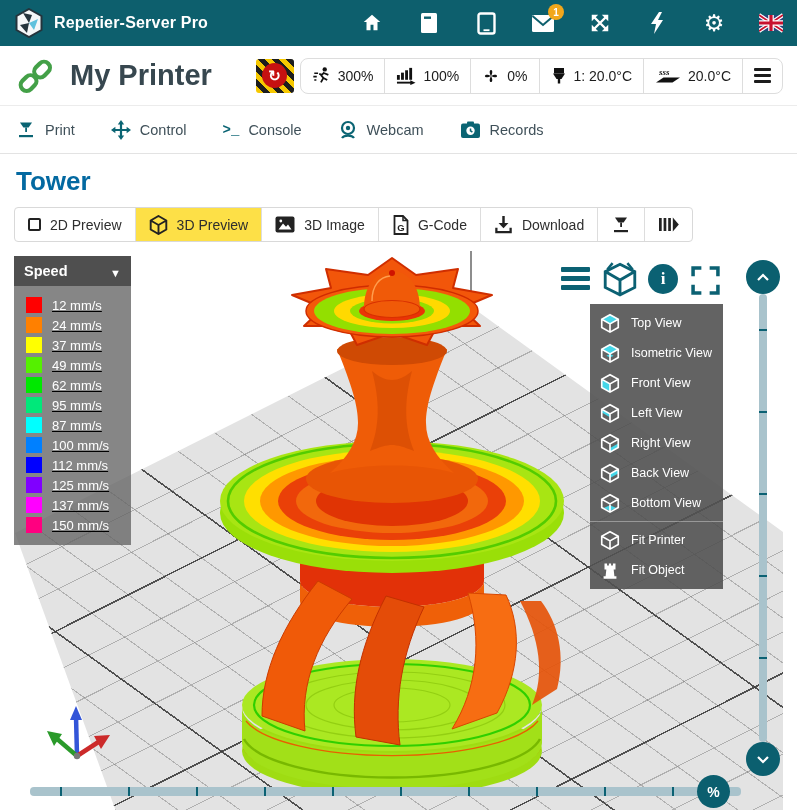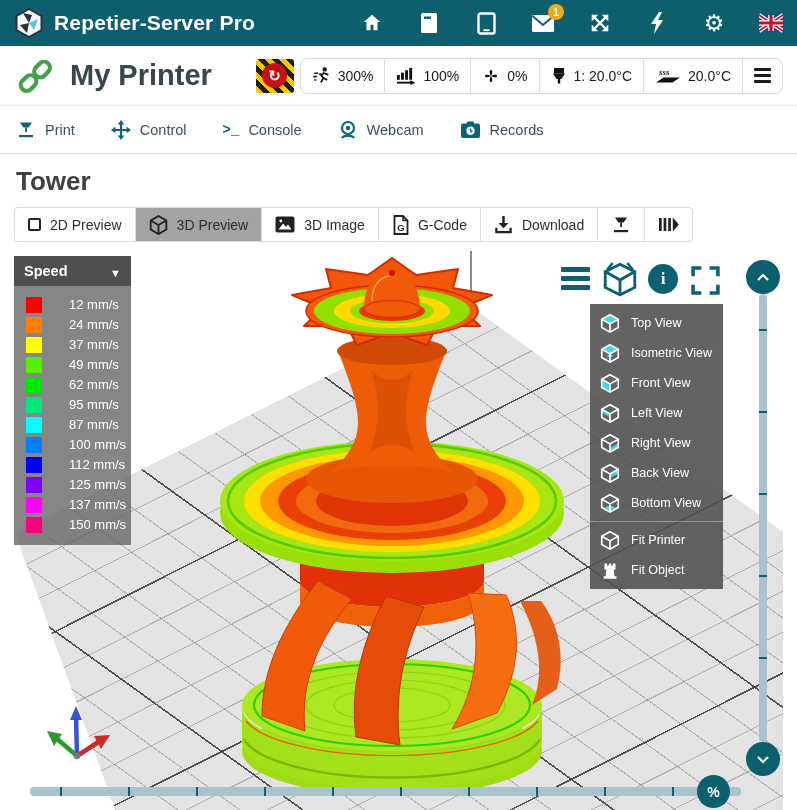--- a/index.html
+++ b/index.html
@@ -1,21 +1,21 @@
 <!DOCTYPE html>
 <html><head>
 <meta charset="utf-8">
 <style>
   * { box-sizing: border-box; margin: 0; padding: 0; }
   html,body { width:797px; height:810px; overflow:hidden; background:#fff;
     font-family:"Liberation Sans", sans-serif; }
 
   
   .topbar { height:46px; background:#0d5f6d; display:flex; align-items:center; padding:0 14px; }
-  .topbar .app-title { color:#fff; font-size:21px; font-weight:bold; margin-left:10px; letter-spacing:.2px; }
+  .topbar .app-title { color:#fff; font-size:16px; font-weight:bold; margin-left:10px; letter-spacing:.2px; }
   .top-icons { margin-left:auto; display:flex; align-items:center; gap:33px; }
   .top-icons .ticon { position:relative; width:24px; height:24px; display:flex; align-items:center; justify-content:center; cursor:pointer; }
   .badge { position:absolute; top:-7px; right:-9px; width:16px; height:16px; border-radius:50%;
     background:#f2a71b; color:#fff; font-size:10px; font-weight:bold; display:flex; align-items:center; justify-content:center; }
   .gear-glyph { color:#fff; font-size:23px; line-height:1; }
 
   
   .printer-header { height:60px; display:flex; align-items:center; padding:0 14px; border-bottom:1px solid #ececec; }
   .printer-name { font-size:29px; font-weight:600; color:#37474f; margin-left:14px; white-space:nowrap; }
   .status-wrap { margin-left:auto; display:flex; align-items:center; gap:6px; }
@@ -28,25 +28,25 @@
   .sbtn:first-child { border-left:none; }
   .hbars { display:flex; flex-direction:column; gap:3.5px; }
   .hbars i { width:17px; height:2.6px; background:#1c1c1c; border-radius:1px; }
 
   
   .tabs { height:48px; display:flex; align-items:center; padding-left:16px; gap:36px; border-bottom:1px solid #e3e3e3; }
   .tab { display:flex; align-items:center; gap:9px; font-size:14.5px; color:#3f5059; cursor:pointer; }
   .console-glyph { color:#0a6473; font-weight:bold; font-family:"Liberation Mono",monospace; font-size:14px; }
 
   
-  .page-title { font-size:26px; font-weight:bold; color:#404040; margin:12px 0 10px 16px; }
+  .page-title { font-size:26px; font-weight:bold; color:#0369a1; margin:12px 0 10px 16px; }
   .view-buttons { display:inline-flex; border:1px solid #d9d9d9; border-radius:4px; margin-left:14px; background:#fff; height:35px; overflow:hidden; }
   .vb { display:flex; align-items:center; gap:9px; padding:0 13px; font-size:14px; color:#2e2e2e; border-left:1px solid #ddd; cursor:pointer; white-space:nowrap; }
   .vb:first-child { border-left:none; }
-  .vb.active { background:#a3a3a3; }
+  .vb.active { background:#fde047; }
   .sq2d { width:13px; height:13px; border:2px solid #222; border-radius:2px; }
 
   
   .viewport { position:relative; width:797px; height:566px; margin-top:9px; background:#fff; overflow:hidden; }
   .bed { position:absolute; inset:0;
     clip-path:polygon(469px 54px, 783px 281px, 783px 566px, 118px 566px, 15px 282px);
     background-color:#e3e3e3;
     background-image:
       repeating-linear-gradient(153.3deg, rgba(60,60,60,.85) 0 1.6px, transparent 1.6px 182px),
       repeating-linear-gradient(35.8deg,  rgba(60,60,60,.85) 0 1.6px, transparent 1.6px 182px),
@@ -55,21 +55,21 @@
   }
   .corner-line { position:absolute; left:470px; top:0; width:1.5px; height:54px; background:#8d8d8d; }
   .model-svg { position:absolute; left:0; top:0; pointer-events:none; }
 
   
   .legend { position:absolute; left:14px; top:5px; width:117px; }
   .legend-header { background:rgba(68,68,68,.94); color:#fff; font-size:14.5px; font-weight:bold;
     padding:7px 10px; display:flex; align-items:flex-end; justify-content:space-between; cursor:pointer; }
   .legend-caret { font-size:11px; }
   .legend-body { background:rgba(100,100,100,.78); padding:9px 0 10px; }
-  .lrow { display:flex; align-items:flex-start; gap:27px; padding:2px 0 2px 12px; }
+  .lrow { display:flex; align-items:flex-end; gap:10px; padding:2px 0 2px 12px;text-decoration:underline; }
   .lrow .swatch { width:16px; height:16px; flex:0 0 auto; }
   .lrow .llabel { color:#fff; font-size:13px; }
 
   
   .vt-menu { position:absolute; left:561px; top:16px; width:29px; display:flex; flex-direction:column; gap:4.5px; cursor:pointer; }
   .vt-menu i { height:4.5px; background:#0b6173; border-radius:1px; }
   .vt-cube { position:absolute; left:601px; top:9px; cursor:pointer; }
   .vt-info { position:absolute; left:648px; top:13px; width:30px; height:30px; border-radius:50%;
     background:#0b6173; color:#fff; font-weight:bold; font-size:17px; display:flex; align-items:center; justify-content:center; cursor:pointer;
     font-family:"Liberation Serif",serif; }

